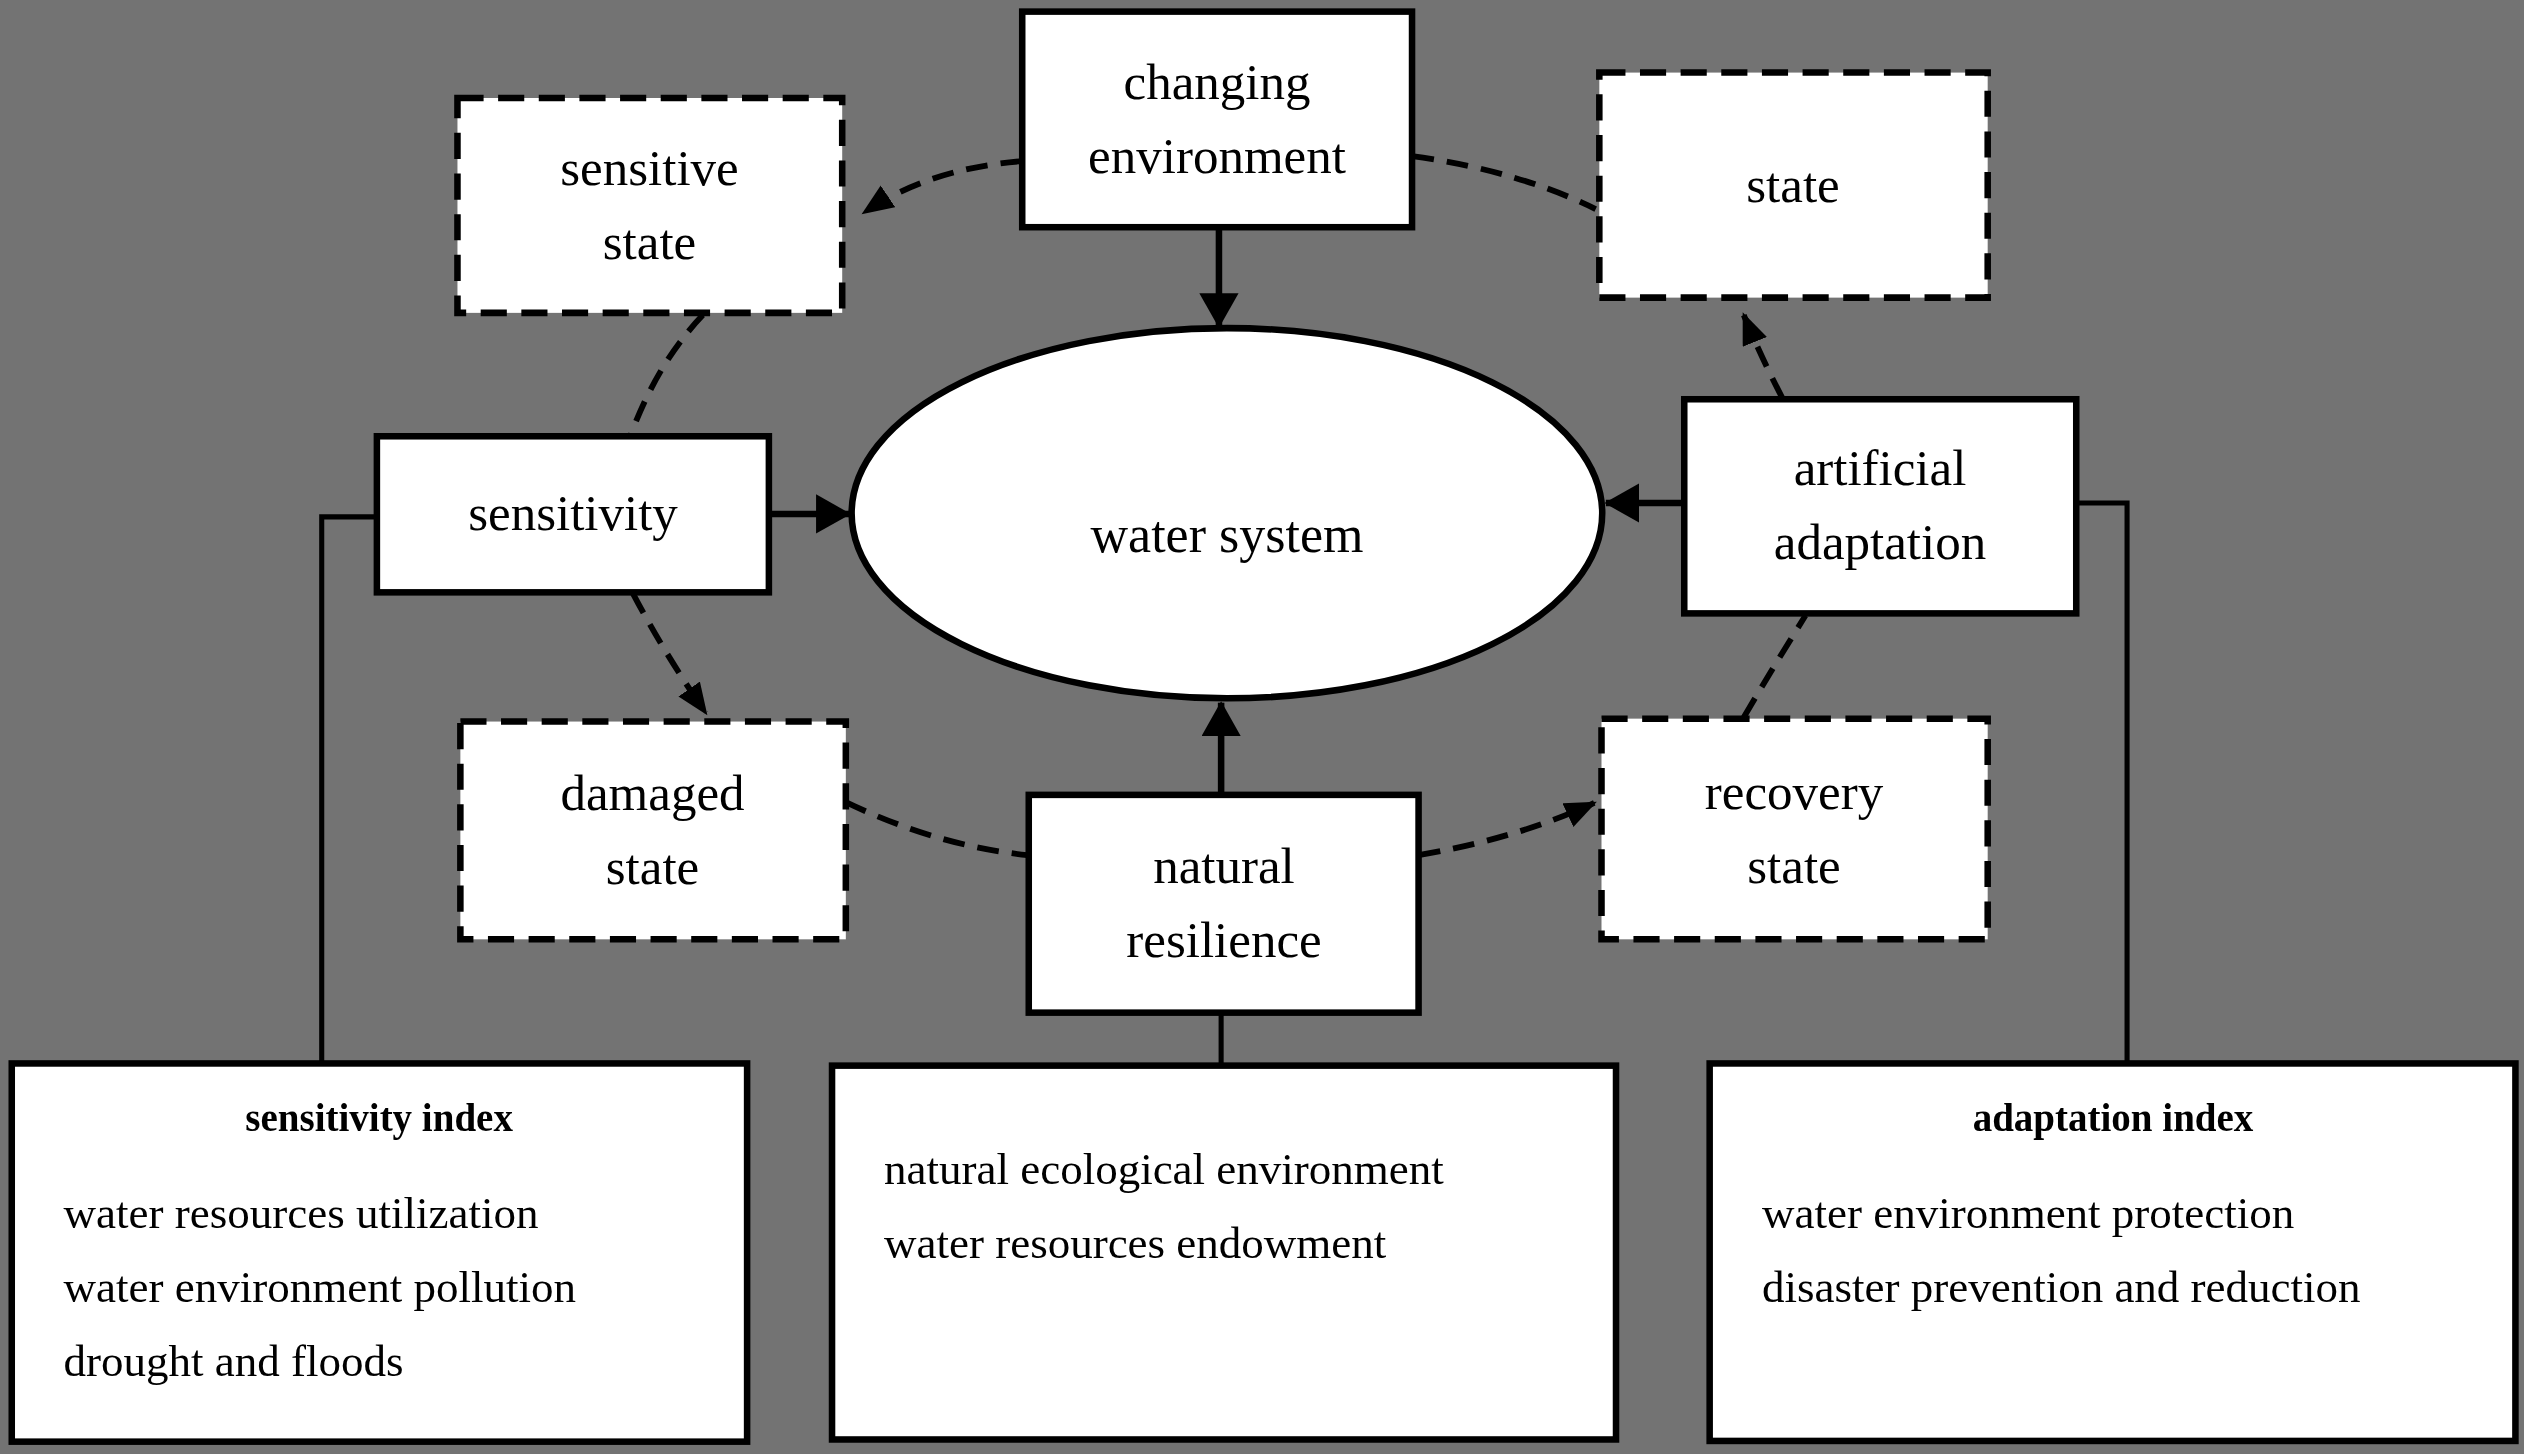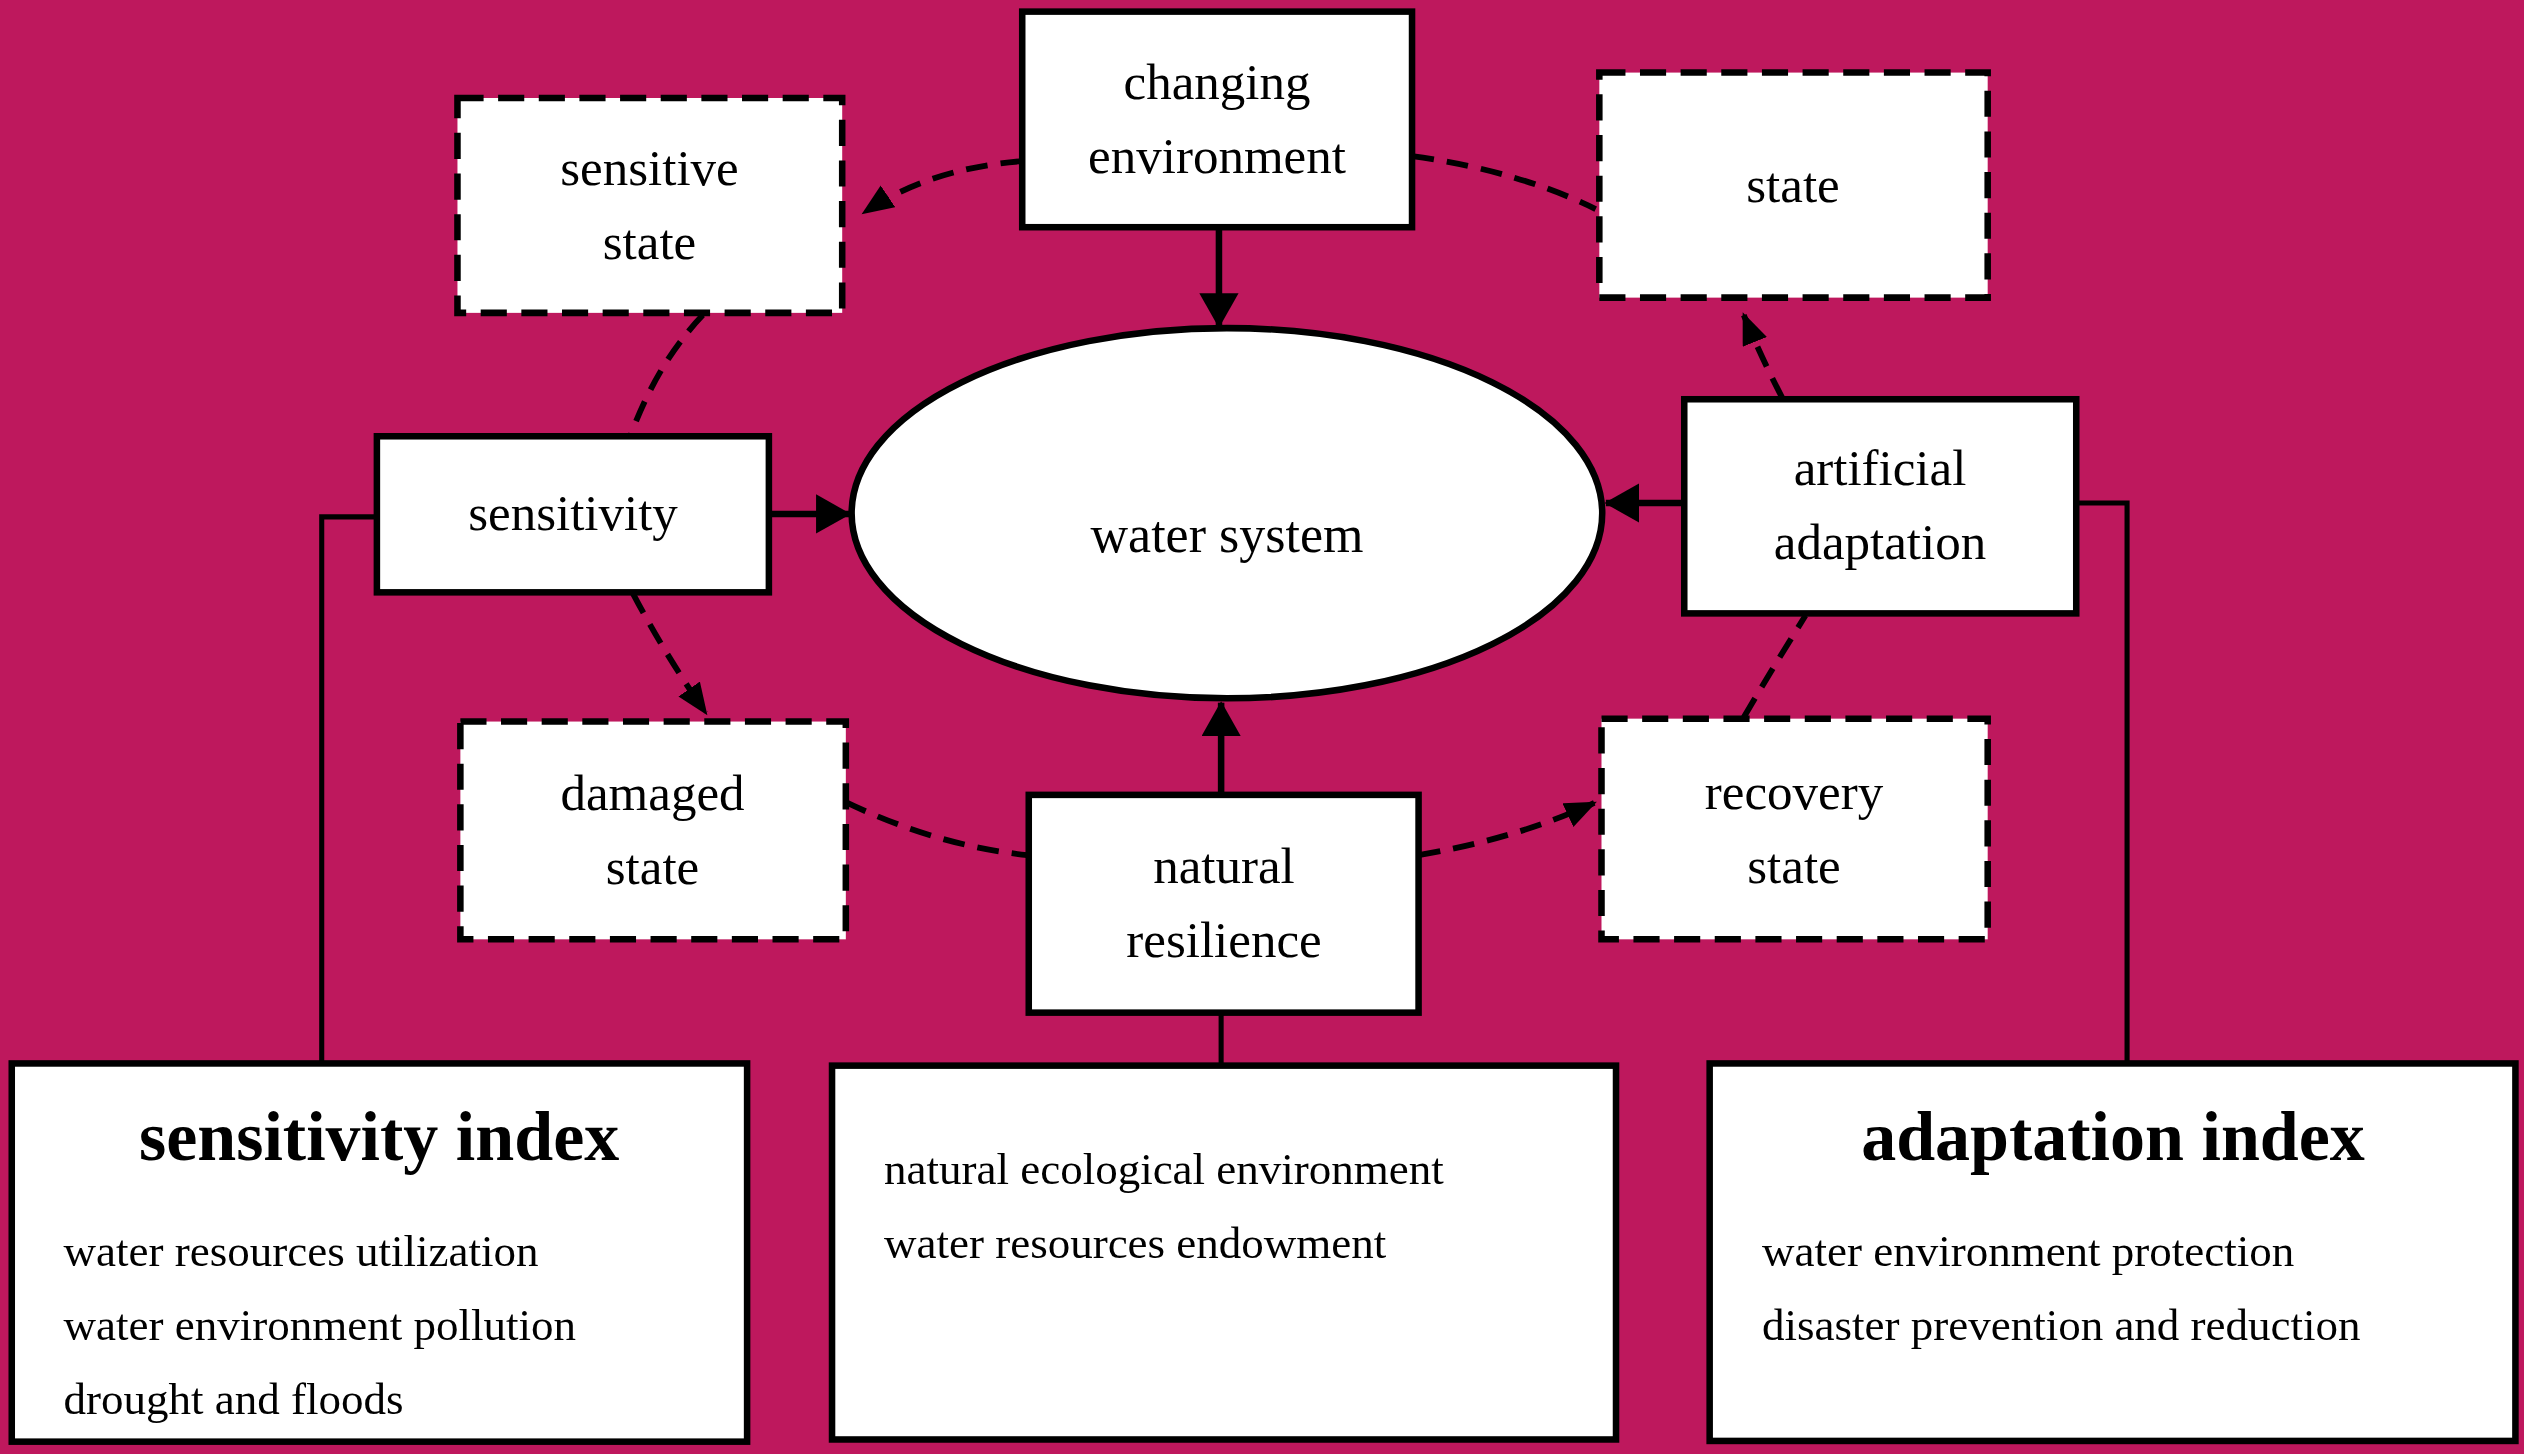--- a/index.html
+++ b/index.html
@@ -1,20 +1,20 @@
 <!DOCTYPE html>
 <html style="font-size:11.6px"><head>
 <meta charset="utf-8">
 <style>
   html, body { margin: 0; padding: 0; background: #ffffff; }
   .canvas {
     position: relative;
     width: 2525px;
     height: 1454px;
-    background: #be185d;
+    background: #737373;
     font-family: "Liberation Serif", "DejaVu Serif", serif;
     color: #000000;
   }
   .layer {
     position: absolute;
     left: 0; top: 0;
     width: 2525px;
     height: 1454px;
   }
   .node {
@@ -30,21 +30,21 @@
   .node .line { display: block; white-space: nowrap; }
   .ellipse-label { font-size: 52px; padding-top: 22px; }
   .index {
     position: absolute;
     box-sizing: border-box;
     padding-top: 30.5px;
   }
   .index-title {
     text-align: center;
     font-weight: bold;
-    font-size: 70px;
+    font-size: 39px;
     line-height: 1.2;
     white-space: nowrap;
   }
   .index-items {
     margin-top: 35px;
     padding-left: 52px;
   }
   .index-item {
     font-size: 45px;
     line-height: 74px;

